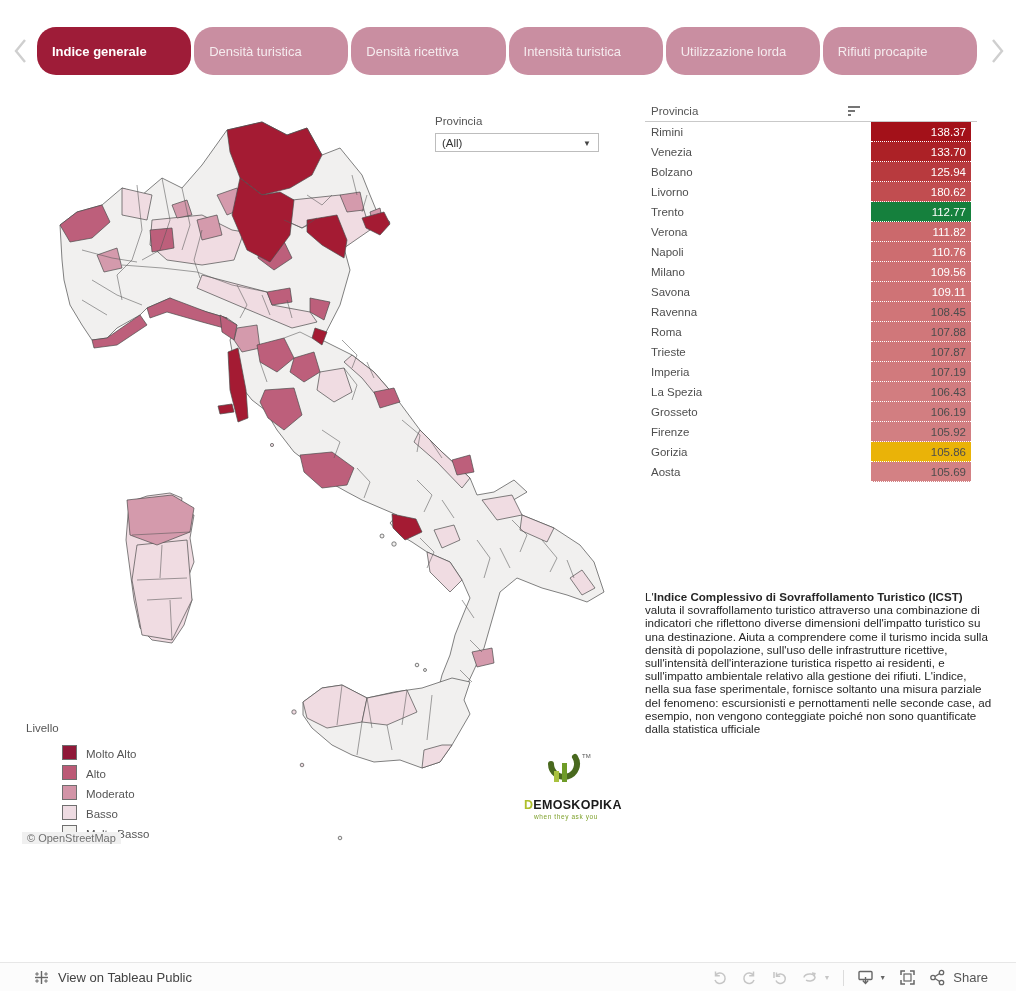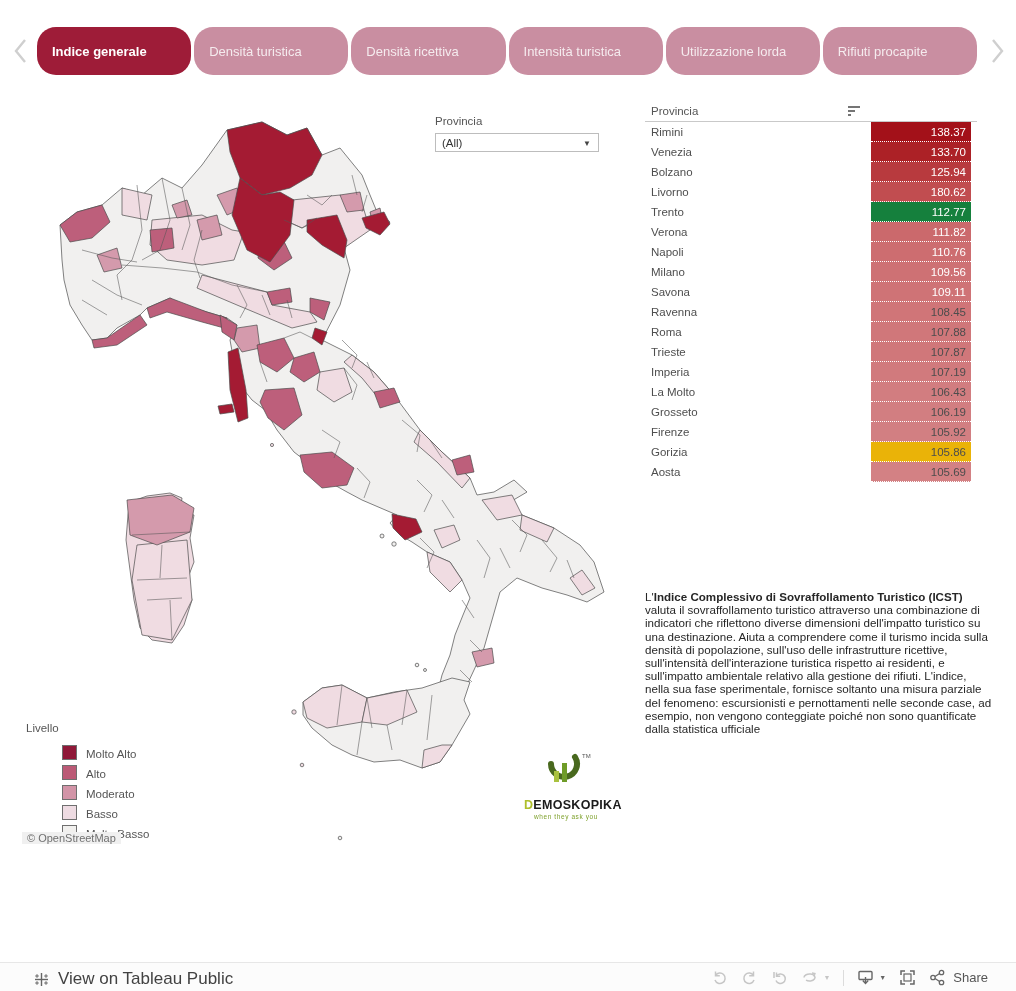--- a/index.html
+++ b/index.html
@@ -51,21 +51,21 @@
   
   .logo{left:524px;top:750px;width:84px;text-align:center;}
   .logoname{font-size:12.5px;font-weight:bold;letter-spacing:.3px;color:#1c1c1c;margin-top:2px;}
   .logoname .d1{color:#aebf2b;}
   .logotag{font-size:6.5px;color:#7ea12b;letter-spacing:.6px;margin-top:1px;}
 
   
   .btoolbar{left:0;top:962px;width:1016px;height:29px;background:#fcfcfc;
        border-top:1px solid #e7e7e7;box-sizing:border-box;}
   .vtp{position:absolute;left:33px;top:6px;display:flex;align-items:center;gap:8px;
-       color:#424242;font-size:17px;cursor:pointer;}
+       color:#424242;font-size:13px;cursor:pointer;}
   .ticons{position:absolute;right:28px;top:6px;display:flex;align-items:center;gap:13px;}
   .icn{width:17px;height:17px;display:block;}
   .gray{color:#c6c6c6;} .dark{color:#666;}
   .tdivider{width:1px;height:16px;background:#dcdcdc;}
   .sharelbl{font-size:13px;color:#555;margin-left:-6px;cursor:pointer;}
   .caret{font-size:7px;margin-left:-8px;}
 
   
   .mapwrap{left:22px;top:100px;width:590px;height:760px;}
   .mapwrap svg{width:590px;height:760px;}
@@ -277,21 +277,21 @@
     </div>
   <div class="trow">
       <div class="tname">Trieste</div>
       <div class="tval" style="background-color: rgb(208, 119, 122); color: rgb(77, 77, 77);">107.87</div>
     </div>
   <div class="trow">
       <div class="tname">Imperia</div>
       <div class="tval" style="background-color: rgb(209, 122, 125); color: rgb(77, 77, 77);">107.19</div>
     </div>
   <div class="trow">
-      <div class="tname">La Molto</div>
+      <div class="tname">La Spezia</div>
       <div class="tval" style="background-color: rgb(210, 125, 128); color: rgb(77, 77, 77);">106.43</div>
     </div>
   <div class="trow">
       <div class="tname">Grosseto</div>
       <div class="tval" style="background-color: rgb(210, 126, 129); color: rgb(77, 77, 77);">106.19</div>
     </div>
   <div class="trow">
       <div class="tname">Firenze</div>
       <div class="tval" style="background-color: rgb(210, 127, 130); color: rgb(77, 77, 77);">105.92</div>
     </div>

